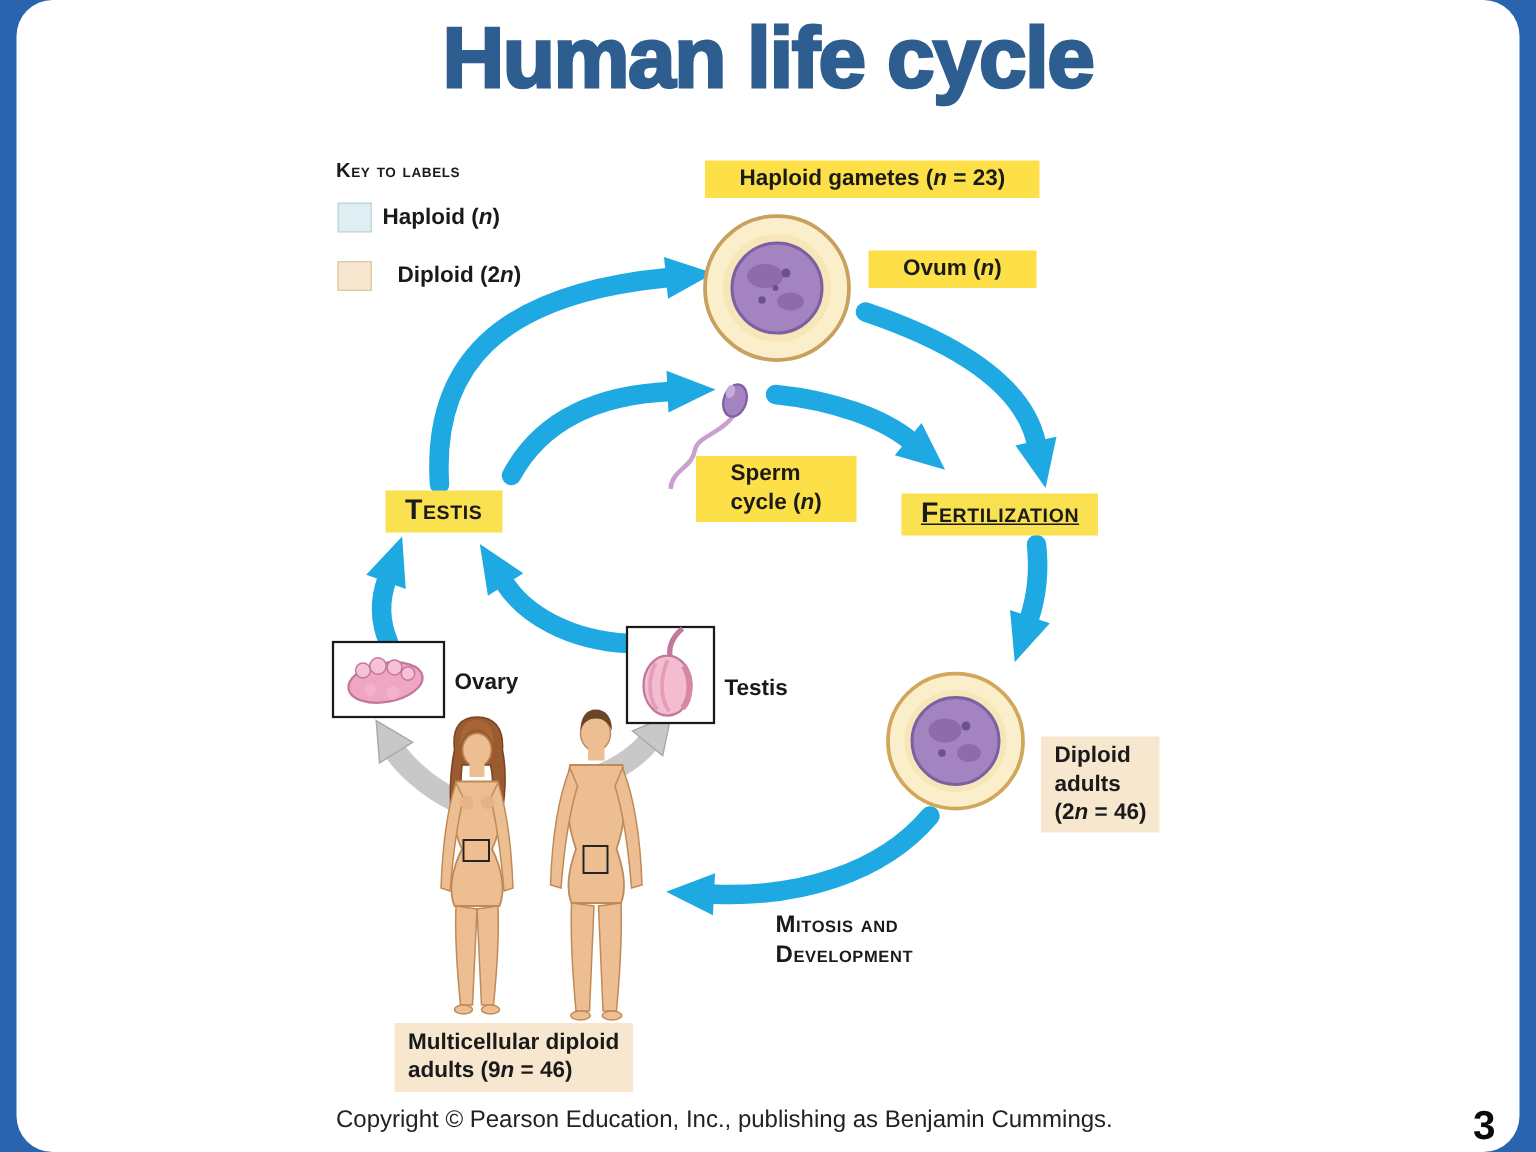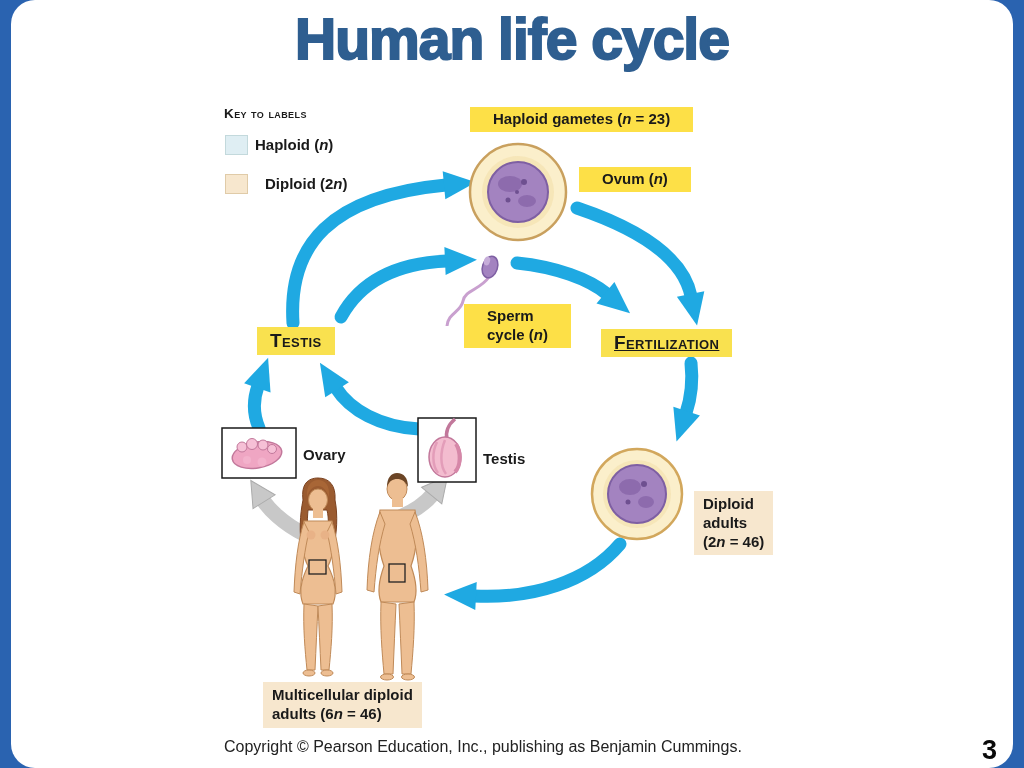--- a/index.html
+++ b/index.html
@@ -157,23 +157,27 @@
 
     <div class="lbl" style="left:292px;top:446px;">Ovary</div>
     <div class="lbl" style="left:472px;top:422px;margin-top:28px;">Testis</div>
 
     <div class="lbl beigebox" style="left:683px;top:454px;margin-top:37px;">
       <div>Diploid</div>
       <div>adults</div>
       <div><span>(2</span><i>n</i><span> = 46)</span></div>
     </div>
 
+    <div class="lbl sc mitosis" style="left:506px;top:607px;">
+      <div>Mitosis and</div>
+      <div>Development</div>
+    </div>
 
     <div class="lbl beigebox" style="left:252px;top:682px;">
       <div>Multicellular diploid</div>
-      <div><span>adults (6</span><i>n</i><span> = 46)</span></div>
+      <div><span>adults (9</span><i>n</i><span> = 46)</span></div>
     </div>
 
     <div class="copyright">Copyright © Pearson Education, Inc., publishing as Benjamin Cummings.</div>
     <div class="pagenum">3</div>
 
   </div>
 </div>
 
 </body></html>

